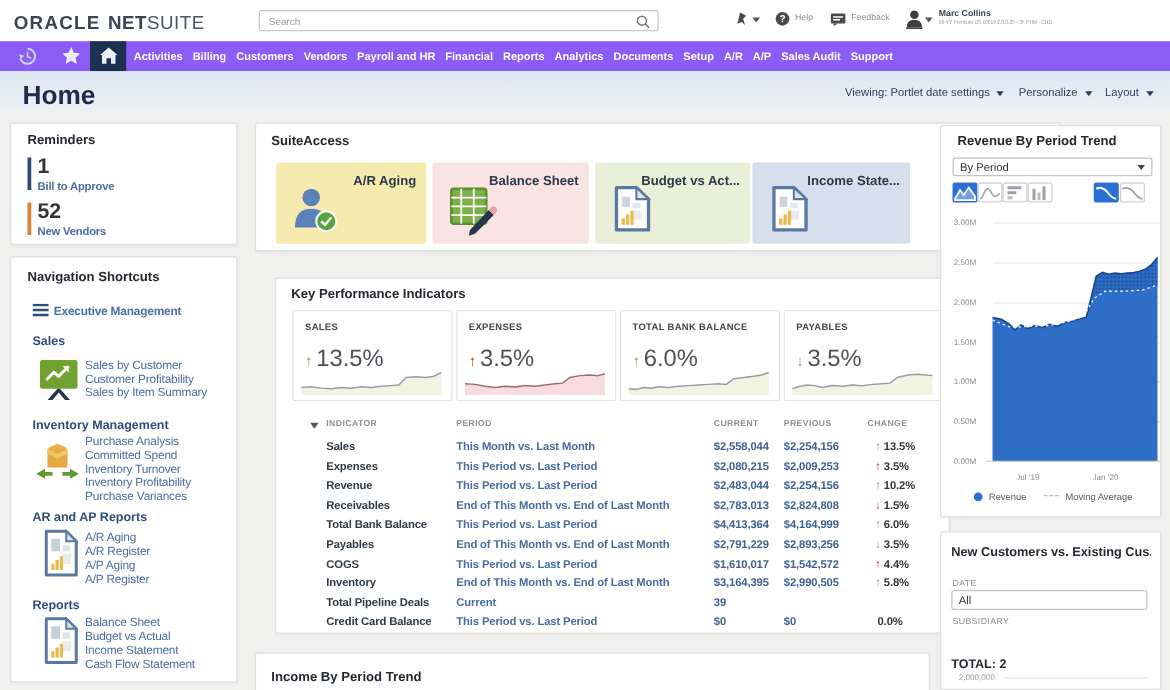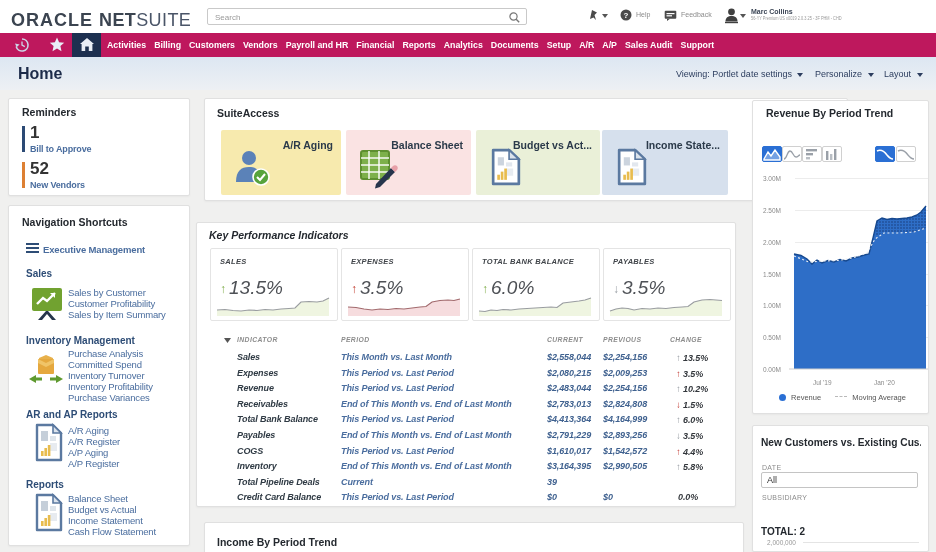--- a/index.html
+++ b/index.html
@@ -1,44 +1,44 @@
 <!DOCTYPE html>
 <html><head>
 <meta charset="utf-8">
 <style>
   * { margin:0; padding:0; box-sizing:border-box; }
   html,body { width:936px; height:552px; overflow:hidden; background:#f0f0ef;
     font-family:"Liberation Sans", sans-serif; }
   .abs { position:absolute; }
   
   #topbar { position:absolute; left:0; top:0; width:936px; height:33px; background:#fff; }
-  #logo { position:absolute; left:11px; top:10px; font-size:18px; color:#3b4450; white-space:nowrap; }
+  #logo { position:absolute; left:11px; top:10px; font-size:15px; color:#3b4450; white-space:nowrap; }
   #logo .o { font-weight:bold; letter-spacing:1px; }
   #logo .n1 { font-weight:bold; letter-spacing:0.4px; margin-left:6px; }
   #logo .n2 { font-weight:400; letter-spacing:0.4px; color:#4a5568; }
   #search { position:absolute; left:207px; top:8px; width:320px; height:17px;
     border:1px solid #c9c9c9; border-radius:2px; background:#fff; }
   #search .ph { position:absolute; left:7px; top:4px; font-size:8px; color:#999; }
   #search svg { position:absolute; right:5px; top:2px; }
   .hicon { position:absolute; top:9px; }
   .hlabel { position:absolute; top:11px; font-size:7px; color:#8b8b8b; }
   #usr-name { position:absolute; left:751px; top:8px; font-size:7px; font-weight:bold; color:#3c4656; }
   #usr-sub { position:absolute; left:751px; top:16px; font-size:6px; color:#9a9a9a; white-space:nowrap; transform:scale(0.65,0.8); transform-origin:0 0; }
   .caret { display:inline-block; width:0; height:0; border-left:3.5px solid transparent;
     border-right:3.5px solid transparent; border-top:4px solid #555; vertical-align:middle; }
   
-  #navbar { position:absolute; left:0; top:33px; width:936px; height:24px; background:#be185d; }
+  #navbar { position:absolute; left:0; top:33px; width:936px; height:24px; background:#8b5cf6; }
   #navbar .menu { position:absolute; left:103px; top:0; height:24px; display:flex; }
   #navbar .menu span { display:block; line-height:24px; padding:0 4px; color:#fff;
     font-size:8.8px; font-weight:bold; white-space:nowrap; }
   #hometile { position:absolute; left:72px; top:0; width:29px; height:24px; background:#1d3050; }
   
   #homeband { position:absolute; left:0; top:57px; width:936px; height:33px;
     background:linear-gradient(#dde7f2,#edf0f4); }
-  #homeband h1 { position:absolute; left:18px; top:8px; font-size:16px; color:#1c2b49; }
+  #homeband h1 { position:absolute; left:18px; top:8px; font-size:21px; color:#1c2b49; }
   #homeband .ctrl { position:absolute; top:12px; font-size:9px; color:#2d3e5f; }
   #homeband .caret { border-top-color:#2d3e5f; margin-left:3px; }
   
   .card { position:absolute; background:#fff; border:1px solid #e0e0e0; border-radius:2px;
     box-shadow:0 1px 2px rgba(0,0,0,0.04); }
   .card h2 { font-size:10.5px; color:#24292f; position:absolute; }
   a.lnk { color:#4a6d9e; text-decoration:none; font-size:9.5px; letter-spacing:-0.15px; display:block; }
   .sect { font-size:10px; font-weight:bold; color:#2e4d76; position:absolute; }
   
   .tile { position:absolute; top:31px; width:121px; height:65px; border-radius:2px; }
@@ -272,21 +272,21 @@
       <rect x="7" y="9" width="6" height="8" fill="#ccd4de"></rect>
       <rect x="15" y="14" width="6" height="4" fill="#e2e7ee"></rect>
       <rect x="15" y="20" width="7" height="7" fill="#e8ecf1"></rect>
       <rect x="6.5" y="26" width="2.6" height="5" fill="#e8bc4e"></rect>
       <rect x="9.9" y="23" width="2.6" height="8" fill="#e8bc4e"></rect>
       <rect x="13.3" y="20" width="2.6" height="11" fill="#e8bc4e"></rect>
     </svg>
   </div>
 </div>
 
-<div class="card" id="card-kpi" style="left:196px; top:222px; width:540px; height:285px;font-style:italic;">
+<div class="card" id="card-kpi" style="left:220px; top:222px; width:540px; height:285px;">
   <h2 style="left:12px; top:6px;">Key Performance Indicators</h2>
   <div class="kpibox" style="left:13px;">
     <div class="lbl">SALES</div>
     <div class="arr" style="color:#7fad4a;">↑</div>
     <div class="num" style="left:18px;">13.5%</div>
     <svg width="118" height="22" viewBox="0 0 118 22">
       <path d="M2 16 L10 15.5 L18 16.5 L26 17 L34 16 L42 16.5 L50 15.5 L58 16 L66 15 L74 14.5 L80 14 L86 8 L94 7.5 L102 8 L108 7 L114 4 L114 22 L2 22 Z" fill="rgba(193,214,137,0.25)"></path>
       <path d="M2 16 L10 15.5 L18 16.5 L26 17 L34 16 L42 16.5 L50 15.5 L58 16 L66 15 L74 14.5 L80 14 L86 8 L94 7.5 L102 8 L108 7 L114 4" fill="none" stroke="#9a9da1" stroke-width="1.2"></path>
     </svg>
   </div>
@@ -396,20 +396,21 @@
       <span class="c5" style="left:481px;">0.0%</span>
     </div>
 </div>
 
 <div class="card" id="card-income" style="left:204px; top:522px; width:540px; height:60px;">
   <h2 style="left:12px; top:13px;">Income By Period Trend</h2>
 </div>
 
 <div class="card" id="card-rev" style="left:752px; top:100px; width:177px; height:314px;">
   <h2 style="left:13px; top:6px;">Revenue By Period Trend</h2>
+  <div class="sel">By Period<span class="caret"></span></div>
   <div class="cbtn on" style="left:9px;"><svg width="18" height="14" viewBox="0 0 18 14">
         <path d="M1 12 L5 5 L8 9 L12 3 L17 10 L17 13 L1 13 Z" fill="rgba(255,255,255,0.35)" stroke="#fff" stroke-width="1.4"></path>
       </svg></div>
   <div class="cbtn" style="left:29px;"><svg width="18" height="14" viewBox="0 0 18 14">
         <path d="M1 12 C4 12 4 4 7 4 C10 4 10 10 13 10 C15 10 15.5 8 17 8" fill="none" stroke="#9aa0a8" stroke-width="1.3"></path>
       </svg></div>
   <div class="cbtn" style="left:49px;"><svg width="18" height="14" viewBox="0 0 18 14">
         <rect x="3" y="2" width="11" height="2.4" fill="#9aa0a8"></rect>
         <rect x="3" y="6" width="7" height="2.4" fill="#9aa0a8"></rect>
         <rect x="3" y="10" width="4" height="2.4" fill="#b9bec4"></rect>

